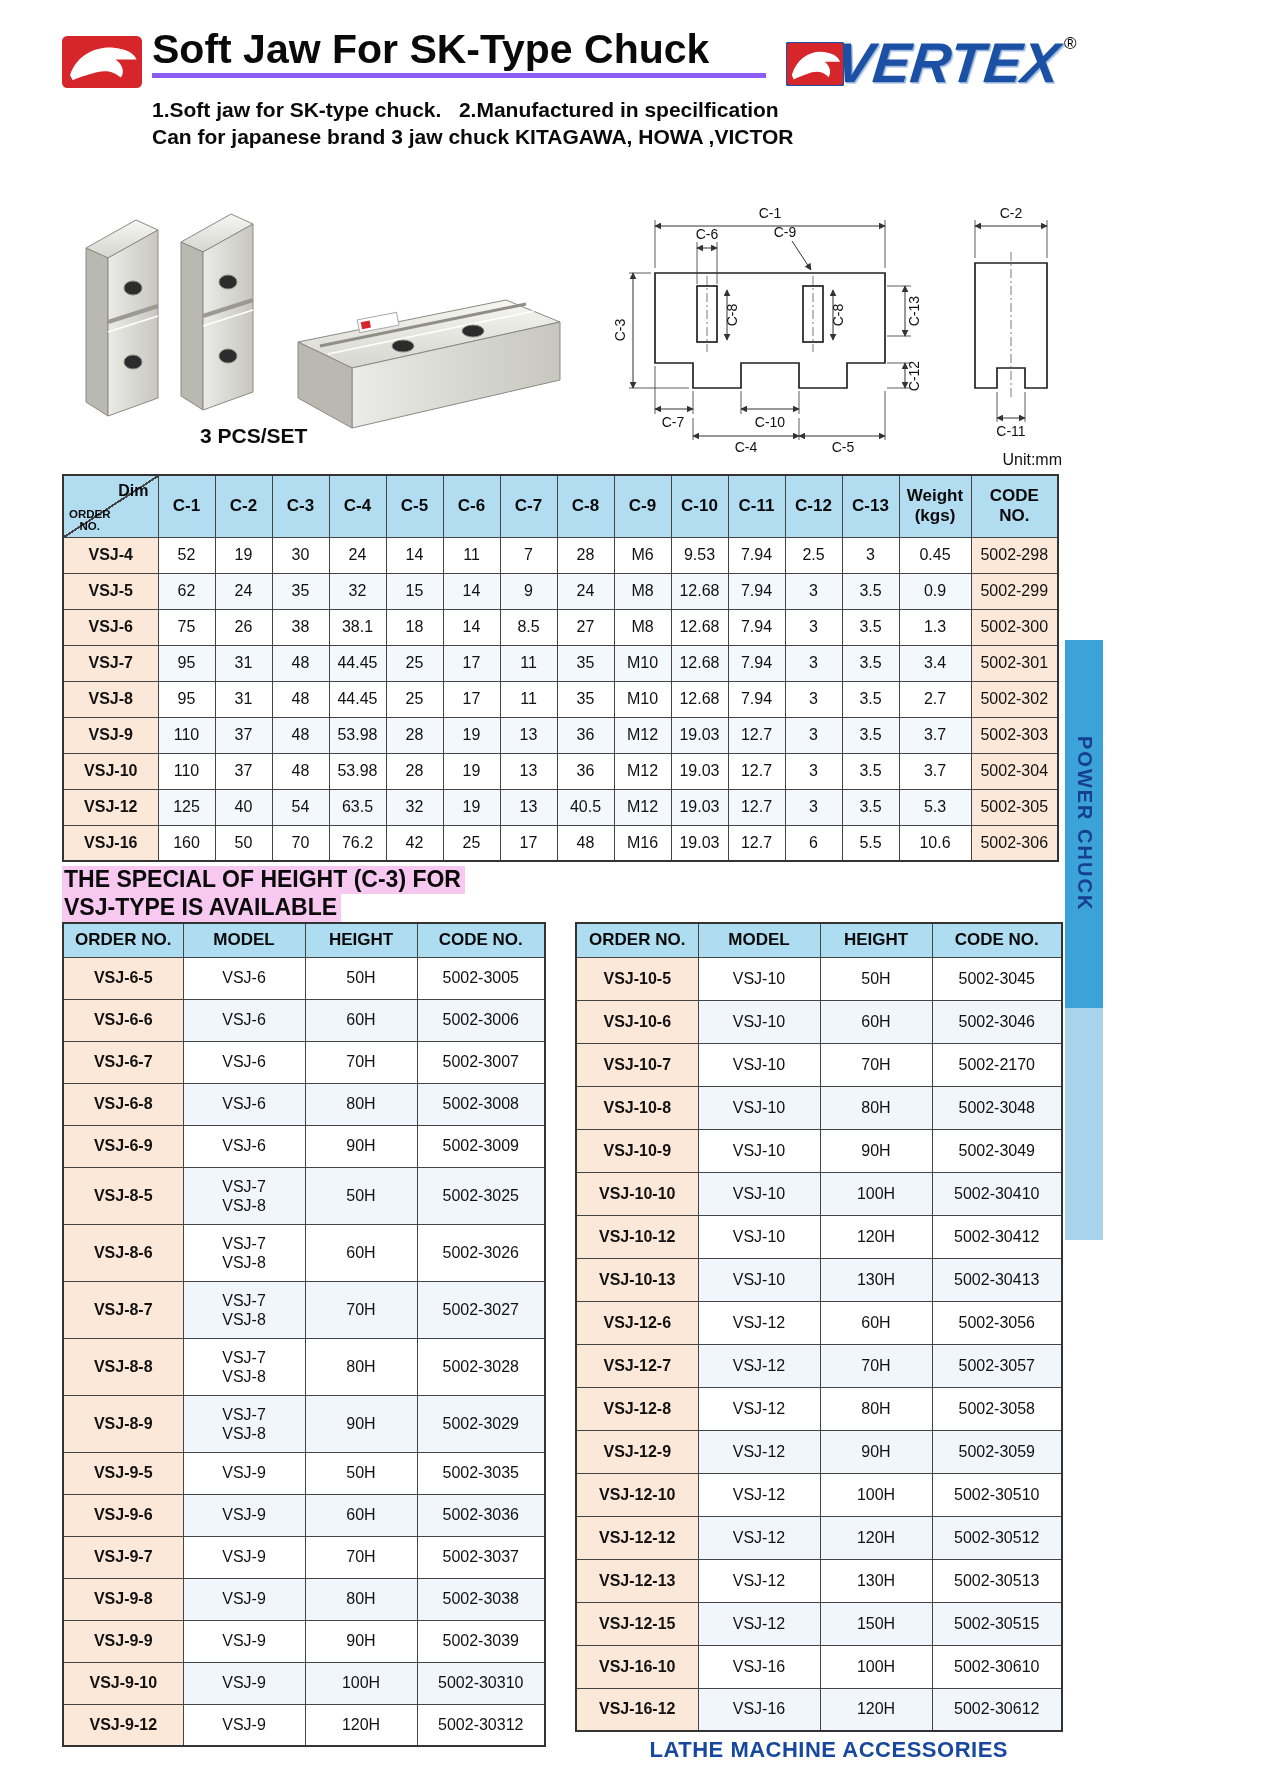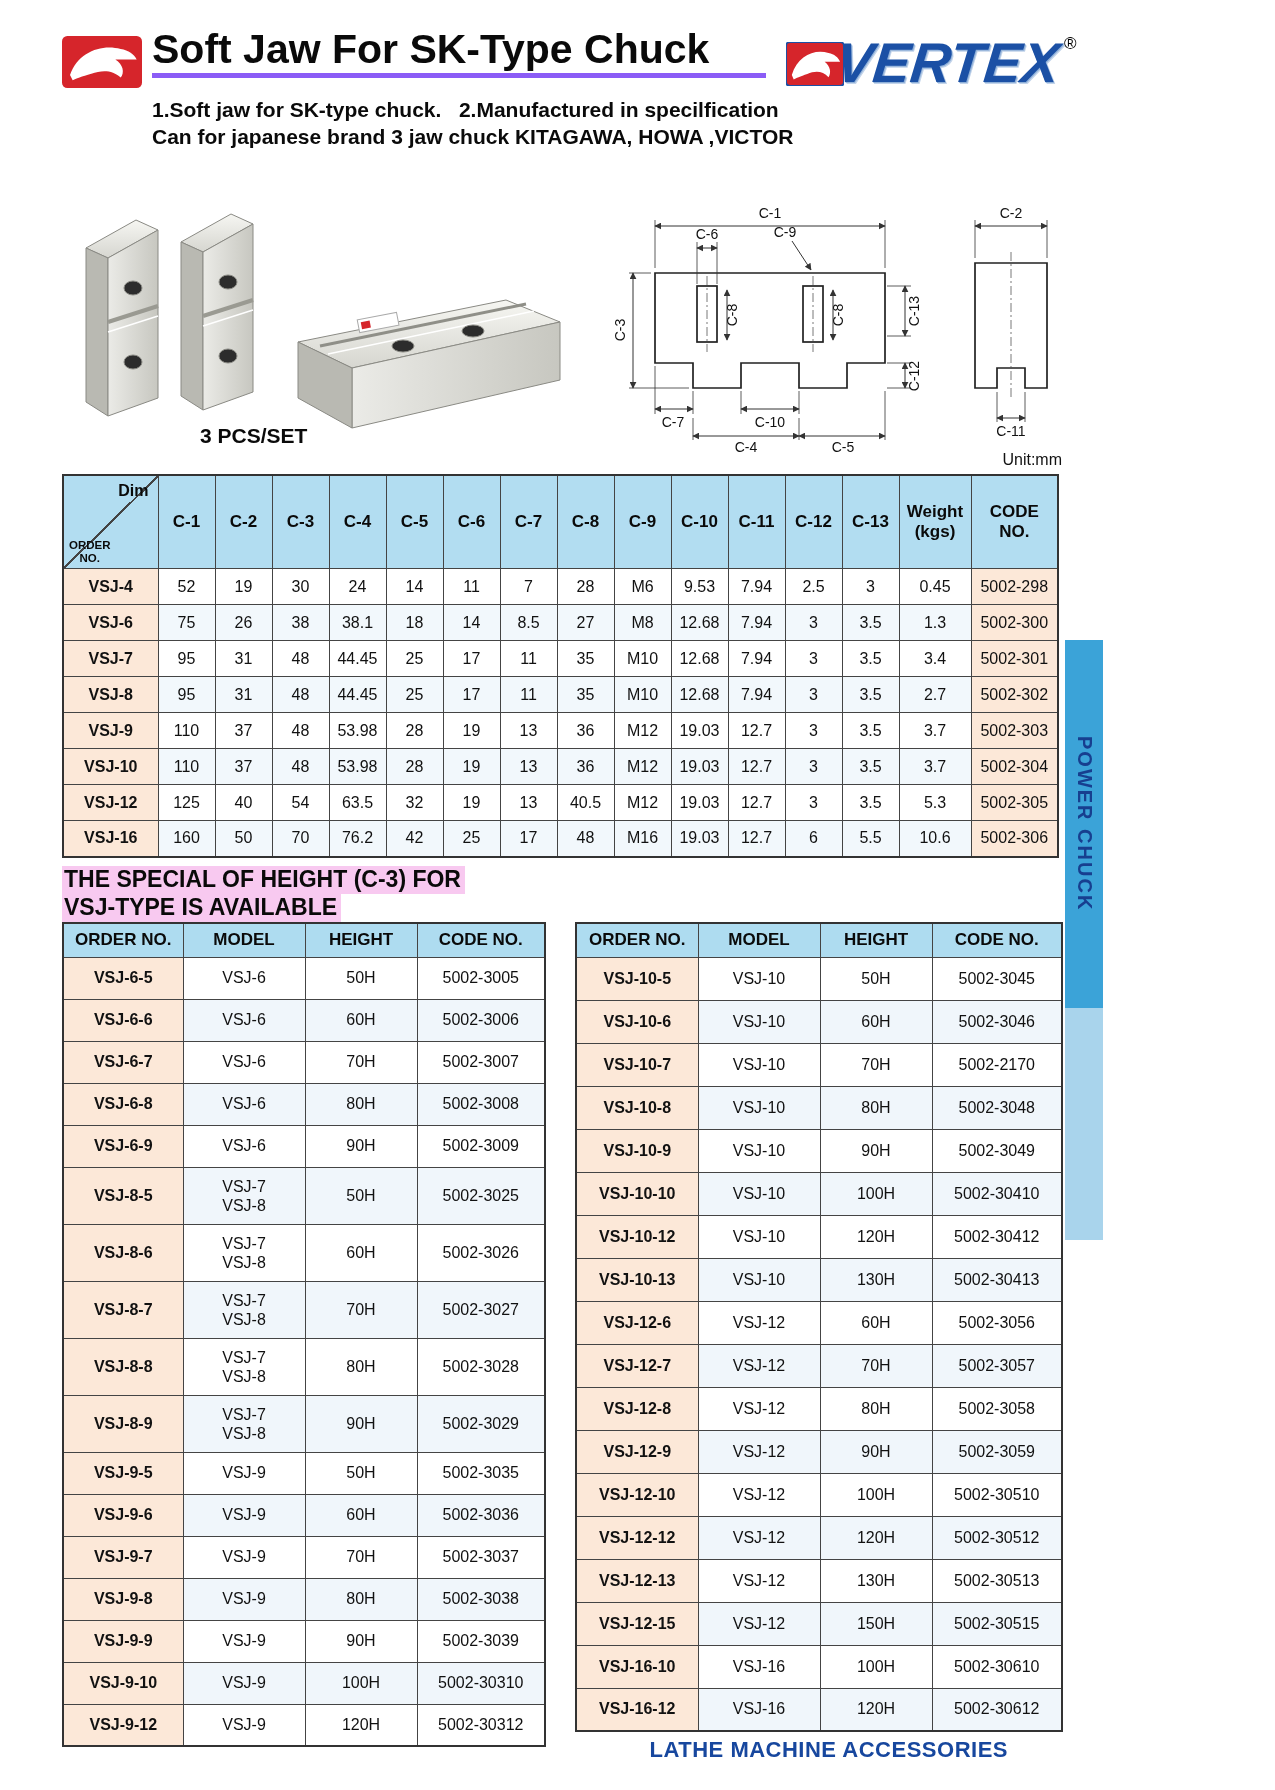--- a/index.html
+++ b/index.html
@@ -33,21 +33,21 @@
 
   
   .main-table{position:absolute;left:62px;top:474px;width:995px;border-collapse:collapse;
               table-layout:fixed;text-align:center;border:2px solid #333}
   .main-table th{background:#b2ddf1;border:1px solid #444;font-size:17px;font-weight:bold;
                  height:62px;line-height:20px;white-space:pre-line;color:#0a0a0a}
   .main-table td{border:1px solid #444;height:36px;font-size:16px;color:#111}
   .main-table td:first-child{background:#fce8d8;font-weight:bold;font-size:16px}
   .main-table td:last-child{background:#fce8d8}
   .main-table tbody tr:nth-child(even) td:not(:first-child):not(:last-child){background:#f2f8fc}
-  th.corner{position:relative;padding:16px}
+  th.corner{position:relative;padding:0}
   th.corner{background:
      linear-gradient(to bottom right,transparent calc(50% - 1px),#444 calc(50% - 1px),
                      #444 calc(50% + 1px),transparent calc(50% + 1px)),#b2ddf1}
   .corner-dim{position:absolute;right:9px;top:5px;font-size:16px;font-weight:bold}
   .corner-order{position:absolute;left:5px;bottom:4px;font-size:11.5px;line-height:12.5px;
                 font-weight:bold;text-align:center;white-space:pre-line}
 
   
   .special-note{position:absolute;left:62px;top:866px;font-size:23px;font-weight:bold;line-height:27px;color:#0a0a0a}
   .special-note span{display:inline-block;background:#f8c9f0;padding:0 4px 1px 2px}
@@ -284,20 +284,38 @@
           <td>28</td>
           <td>M6</td>
           <td>9.53</td>
           <td>7.94</td>
           <td>2.5</td>
           <td>3</td>
           <td>0.45</td>
           <td>5002-298</td>
         </tr>
         <tr>
+          <td>VSJ-5</td>
+          <td>62</td>
+          <td>24</td>
+          <td>35</td>
+          <td>32</td>
+          <td>15</td>
+          <td>14</td>
+          <td>9</td>
+          <td>24</td>
+          <td>M8</td>
+          <td>12.68</td>
+          <td>7.94</td>
+          <td>3</td>
+          <td>3.5</td>
+          <td>0.9</td>
+          <td>5002-299</td>
+        </tr>
+        <tr>
           <td>VSJ-6</td>
           <td>75</td>
           <td>26</td>
           <td>38</td>
           <td>38.1</td>
           <td>18</td>
           <td>14</td>
           <td>8.5</td>
           <td>27</td>
           <td>M8</td>

